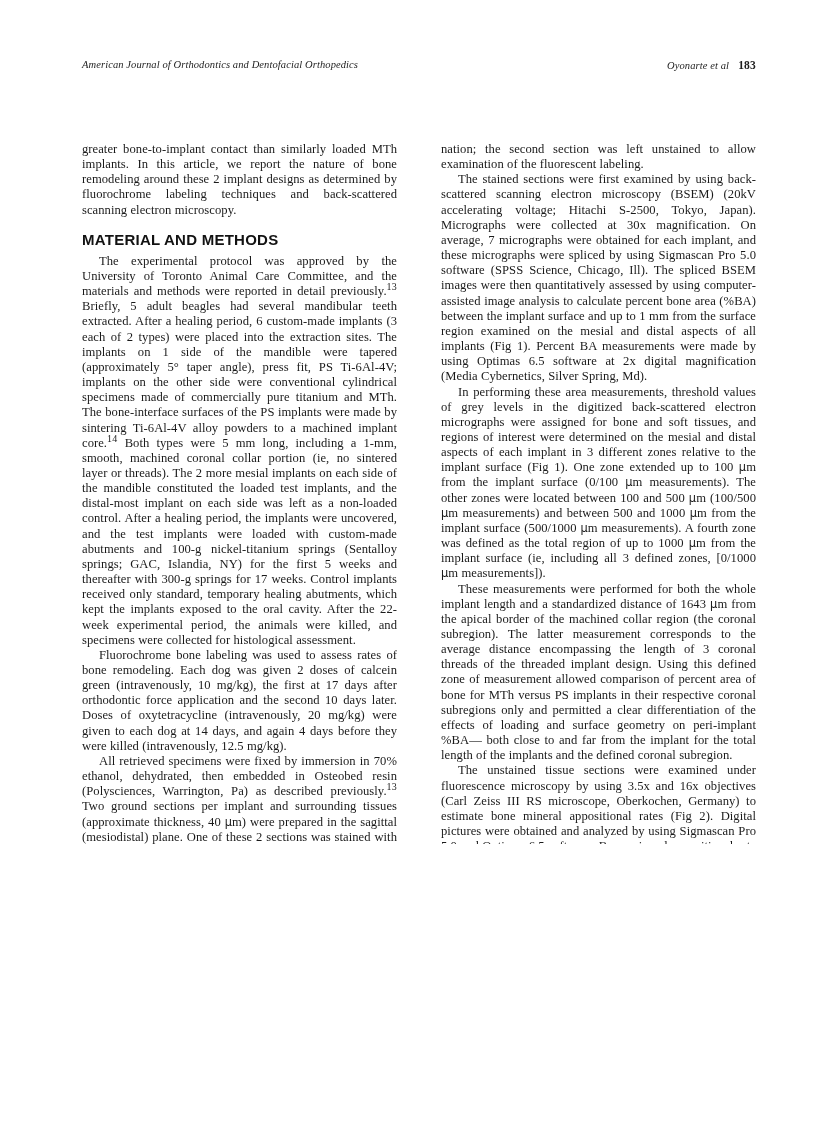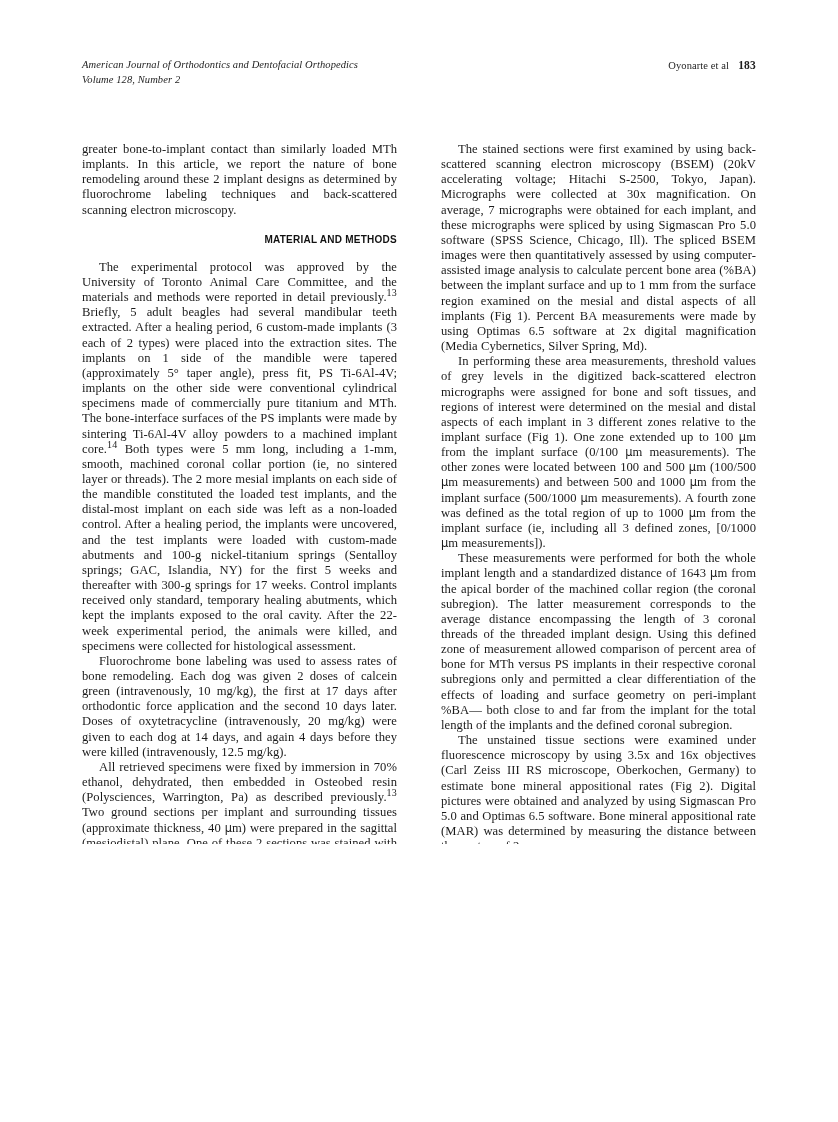--- a/index.html
+++ b/index.html
@@ -44,20 +44,21 @@
   }
   .rh-right {
     display: flex;
     align-items: baseline;
     gap: 9px;
     font-size: 10.5px;
     line-height: 14.5px;
     color: #1d1d1d;
   }
   .rh-authors {
+    font-style: italic;
     letter-spacing: 0.1px;
     text-align: right;
   }
   .rh-pageno {
     font-weight: bold;
     font-style: normal;
     font-size: 11.5px;
     letter-spacing: 0.2px;
     text-align: right;
   }
@@ -86,27 +87,27 @@
     hyphens: manual;
   }
   p.body.indent {
     text-indent: 17px;
   }
   p.body + p.body {
     margin-top: 0;
   }
 
   h2.section-heading {
-    margin: 15px 0 13px 0;
+    margin: 15px 0 7px 0;
     font-family: "Liberation Sans", "DejaVu Sans", sans-serif;
-    font-size: 10px;
+    font-size: 15px;
     font-weight: bold;
     letter-spacing: 0.25px;
     line-height: 14px;
-    text-align: right;
+    text-align: left;
     color: #121212;
   }
 
   sup.ref {
     font-size: 10px;
     vertical-align: super;
     line-height: 0;
     letter-spacing: 0.2px;
   }
   .mu {
@@ -115,21 +116,20 @@
   }
 </style>
 </head>
 <body>
 
 <div class="page">
 
   <div class="running-head">
     <div class="rh-left">
       <div class="rh-line1">American Journal of Orthodontics and Dentofacial Orthopedics</div>
-      <div class="rh-line2">Volume 128, Number 2</div>
     </div>
     <div class="rh-right">
       <span class="rh-authors">Oyonarte et al</span>
       <span class="rh-pageno">183</span>
     </div>
   </div>
 
   <div class="columns">
 
     <div class="col">
@@ -141,20 +141,21 @@
       <p class="body indent"><span>The experimental protocol was approved by the University of Toronto Animal Care Committee, and the materials and methods were reported in detail previously.</span><sup class="ref">13</sup><span> Briefly, 5 adult beagles had several mandibular teeth extracted. After a healing period, 6 custom-made implants (3 each of 2 types) were placed into the extraction sites. The implants on 1 side of the mandible were tapered (approximately 5° taper angle), press fit, PS Ti-6Al-4V; implants on the other side were conventional cylindrical specimens made of commercially pure titanium and MTh. The bone-interface surfaces of the PS implants were made by sintering Ti-6Al-4V alloy powders to a machined implant core.</span><sup class="ref">14</sup><span> Both types were 5 mm long, including a 1-mm, smooth, machined coronal collar portion (ie, no sintered layer or threads). The 2 more mesial implants on each side of the mandible constituted the loaded test implants, and the distal-most implant on each side was left as a non-loaded control. After a healing period, the implants were uncovered, and the test implants were loaded with custom-made abutments and 100-g nickel-titanium springs (Sentalloy springs; GAC, Islandia, NY) for the first 5 weeks and thereafter with 300-g springs for 17 weeks. Control implants received only standard, temporary healing abutments, which kept the implants exposed to the oral cavity. After the 22-week experimental period, the animals were killed, and specimens were collected for histological assessment.</span></p>
 
       <p class="body indent">Fluorochrome bone labeling was used to assess rates of bone remodeling. Each dog was given 2 doses of calcein green (intravenously, 10 mg/kg), the first at 17 days after orthodontic force application and the second 10 days later. Doses of oxytetracycline (intravenously, 20 mg/kg) were given to each dog at 14 days, and again 4 days before they were killed (intravenously, 12.5 mg/kg).</p>
 
       <p class="body indent"><span>All retrieved specimens were fixed by immersion in 70% ethanol, dehydrated, then embedded in Osteobed resin (Polysciences, Warrington, Pa) as described previously.</span><sup class="ref">13</sup><span> Two ground sections per implant and surrounding tissues (approximate thickness, 40 </span><span class="mu">μ</span><span>m) were prepared in the sagittal (mesiodistal) plane. One of these 2 sections was stained with toluidine blue and van Gieson's picrofuchsin and then platinum-coated for back-scattered, scanning electron microscopic exami-</span></p>
 
     </div>
 
     <div class="col">
 
+      <p class="body">nation; the second section was left unstained to allow examination of the fluorescent labeling.</p>
 
       <p class="body indent">The stained sections were first examined by using back-scattered scanning electron microscopy (BSEM) (20kV accelerating voltage; Hitachi S-2500, Tokyo, Japan). Micrographs were collected at 30x magnification. On average, 7 micrographs were obtained for each implant, and these micrographs were spliced by using Sigmascan Pro 5.0 software (SPSS Science, Chicago, Ill). The spliced BSEM images were then quantitatively assessed by using computer-assisted image analysis to calculate percent bone area (%BA) between the implant surface and up to 1 mm from the surface region examined on the mesial and distal aspects of all implants (Fig 1). Percent BA measurements were made by using Optimas 6.5 software at 2x digital magnification (Media Cybernetics, Silver Spring, Md).</p>
 
       <p class="body indent">
         <span>In performing these area measurements, threshold values of grey levels in the digitized back-scattered electron micrographs were assigned for bone and soft tissues, and regions of interest were determined on the mesial and distal aspects of each implant in 3 different zones relative to the implant surface (Fig 1). One zone extended up to 100 </span><span class="mu">μ</span><span>m from the implant surface (0/100 </span><span class="mu">μ</span><span>m measurements). The other zones were located between 100 and 500 </span><span class="mu">μ</span><span>m (100/500 </span><span class="mu">μ</span><span>m measurements) and between 500 and 1000 </span><span class="mu">μ</span><span>m from the implant surface (500/1000 </span><span class="mu">μ</span><span>m measurements). A fourth zone was defined as the total region of up to 1000 </span><span class="mu">μ</span><span>m from the implant surface (ie, including all 3 defined zones, [0/1000 </span><span class="mu">μ</span><span>m measurements]).</span>
       </p>
 
       <p class="body indent"><span>These measurements were performed for both the whole implant length and a standardized distance of 1643 </span><span class="mu">μ</span><span>m from the apical border of the machined collar region (the coronal subregion). The latter measurement corresponds to the average distance encompassing the length of 3 coronal threads of the threaded implant design. Using this defined zone of measurement allowed comparison of percent area of bone for MTh versus PS implants in their respective coronal subregions only and permitted a clear differentiation of the effects of loading and surface geometry on peri-implant %BA— both close to and far from the implant for the total length of the implants and the defined coronal subregion.</span></p>
 
       <p class="body indent">The unstained tissue sections were examined under fluorescence microscopy by using 3.5x and 16x objectives (Carl Zeiss III RS microscope, Oberkochen, Germany) to estimate bone mineral appositional rates (Fig 2). Digital pictures were obtained and analyzed by using Sigmascan Pro 5.0 and Optimas 6.5 software. Bone mineral appositional rate (MAR) was determined by measuring the distance between the centers of 2</p>

